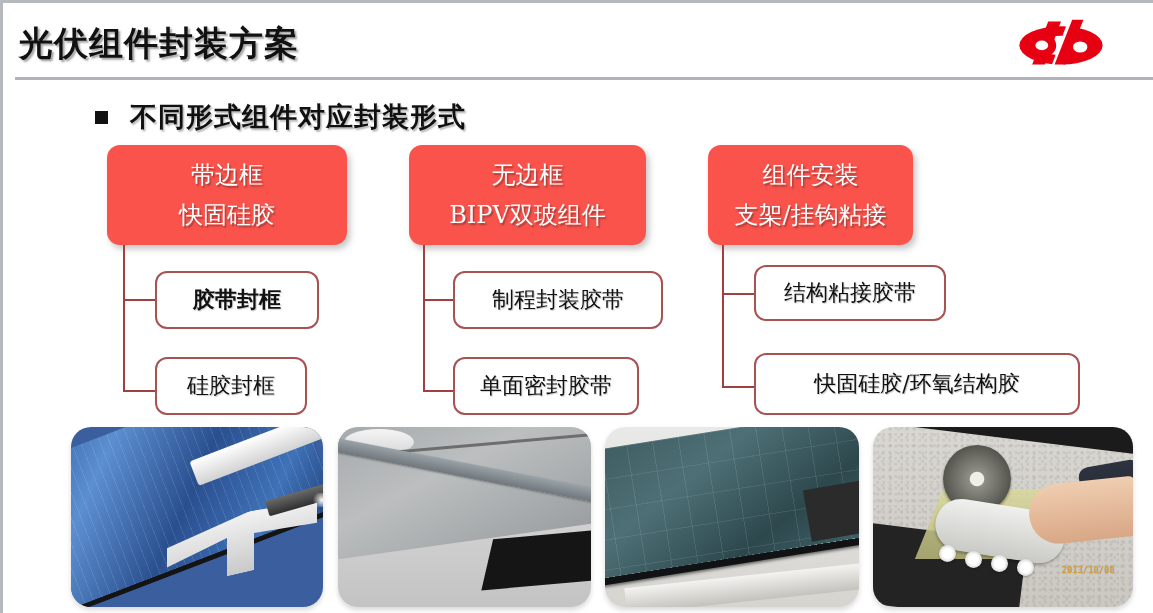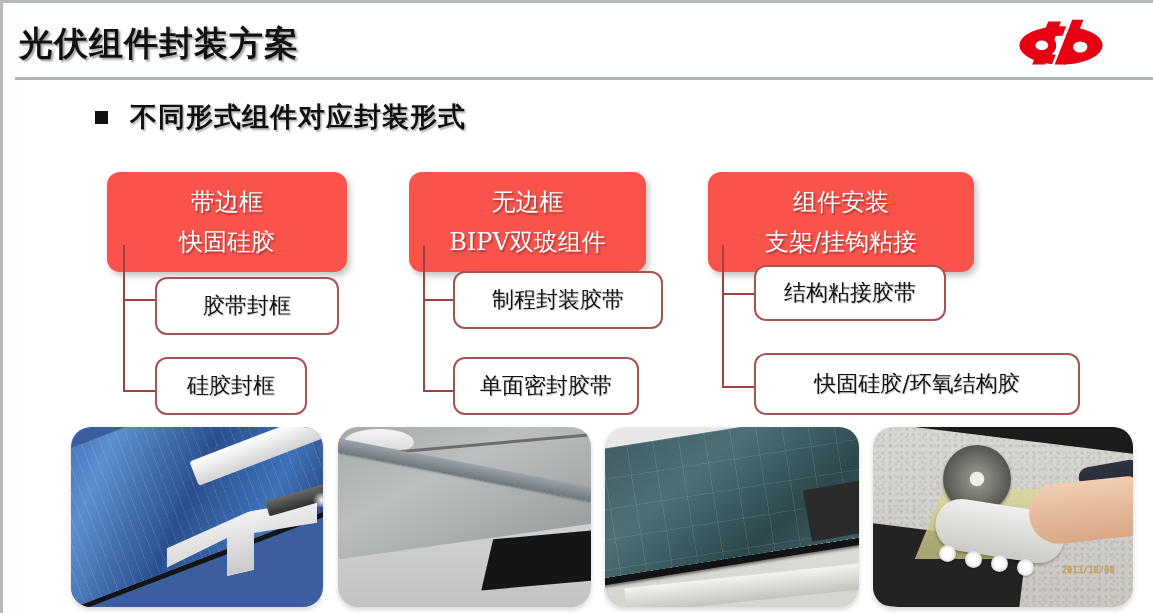--- a/index.html
+++ b/index.html
@@ -108,26 +108,25 @@
     display: flex;
     flex-direction: column;
     justify-content: center;
     align-items: center;
     color: #ffffff;
     font-size: 24px;
     font-weight: normal;
     font-family: "DejaVu Serif", "Liberation Serif", serif;
     text-shadow: 1.5px 1.5px 1.5px rgba(110,40,40,0.55);
     box-sizing: border-box;
-    margin-top: 27px;
   }
   .head-box .line1 { margin-bottom: 8px; }
   .hb-w1 { width: 240px; height: 100px; }
   .hb-w2 { width: 237px; height: 100px; }
-  .hb-w3 { width: 266px; height: 100px; }
+  .hb-w3 { width: 205px; height: 100px; }
 
   .sub-box {
     position: absolute;
     background: #ffffff;
     border: 2px solid #a85252;
     border-radius: 12px;
     display: flex;
     justify-content: center;
     align-items: center;
     color: #111111;
@@ -338,21 +337,21 @@
   <div class="diagram">
 
     <div class="column col-1">
       <div class="head-box hb-w1">
         <span class="line1">带边框</span>
         <span class="line2">快固硅胶</span>
       </div>
       <div class="conn-v" style="left:16px; top:100px; height:147px;"></div>
       <div class="conn-h" style="left:16px; top:154px; width:34px;"></div>
       <div class="conn-h" style="left:16px; top:245px; width:34px;"></div>
-      <div class="sub-box" style="left:48px; top:132px; width:184px; height:58px;">
+      <div class="sub-box" style="left:48px; top:126px; width:164px; height:58px;font-weight:bold;">
         <span>胶带封框</span>
       </div>
       <div class="sub-box" style="left:48px; top:212px; width:152px; height:58px;">
         <span>硅胶封框</span>
       </div>
     </div>
 
     <div class="column col-2">
       <div class="head-box hb-w2">
         <span class="line1">无边框</span>

